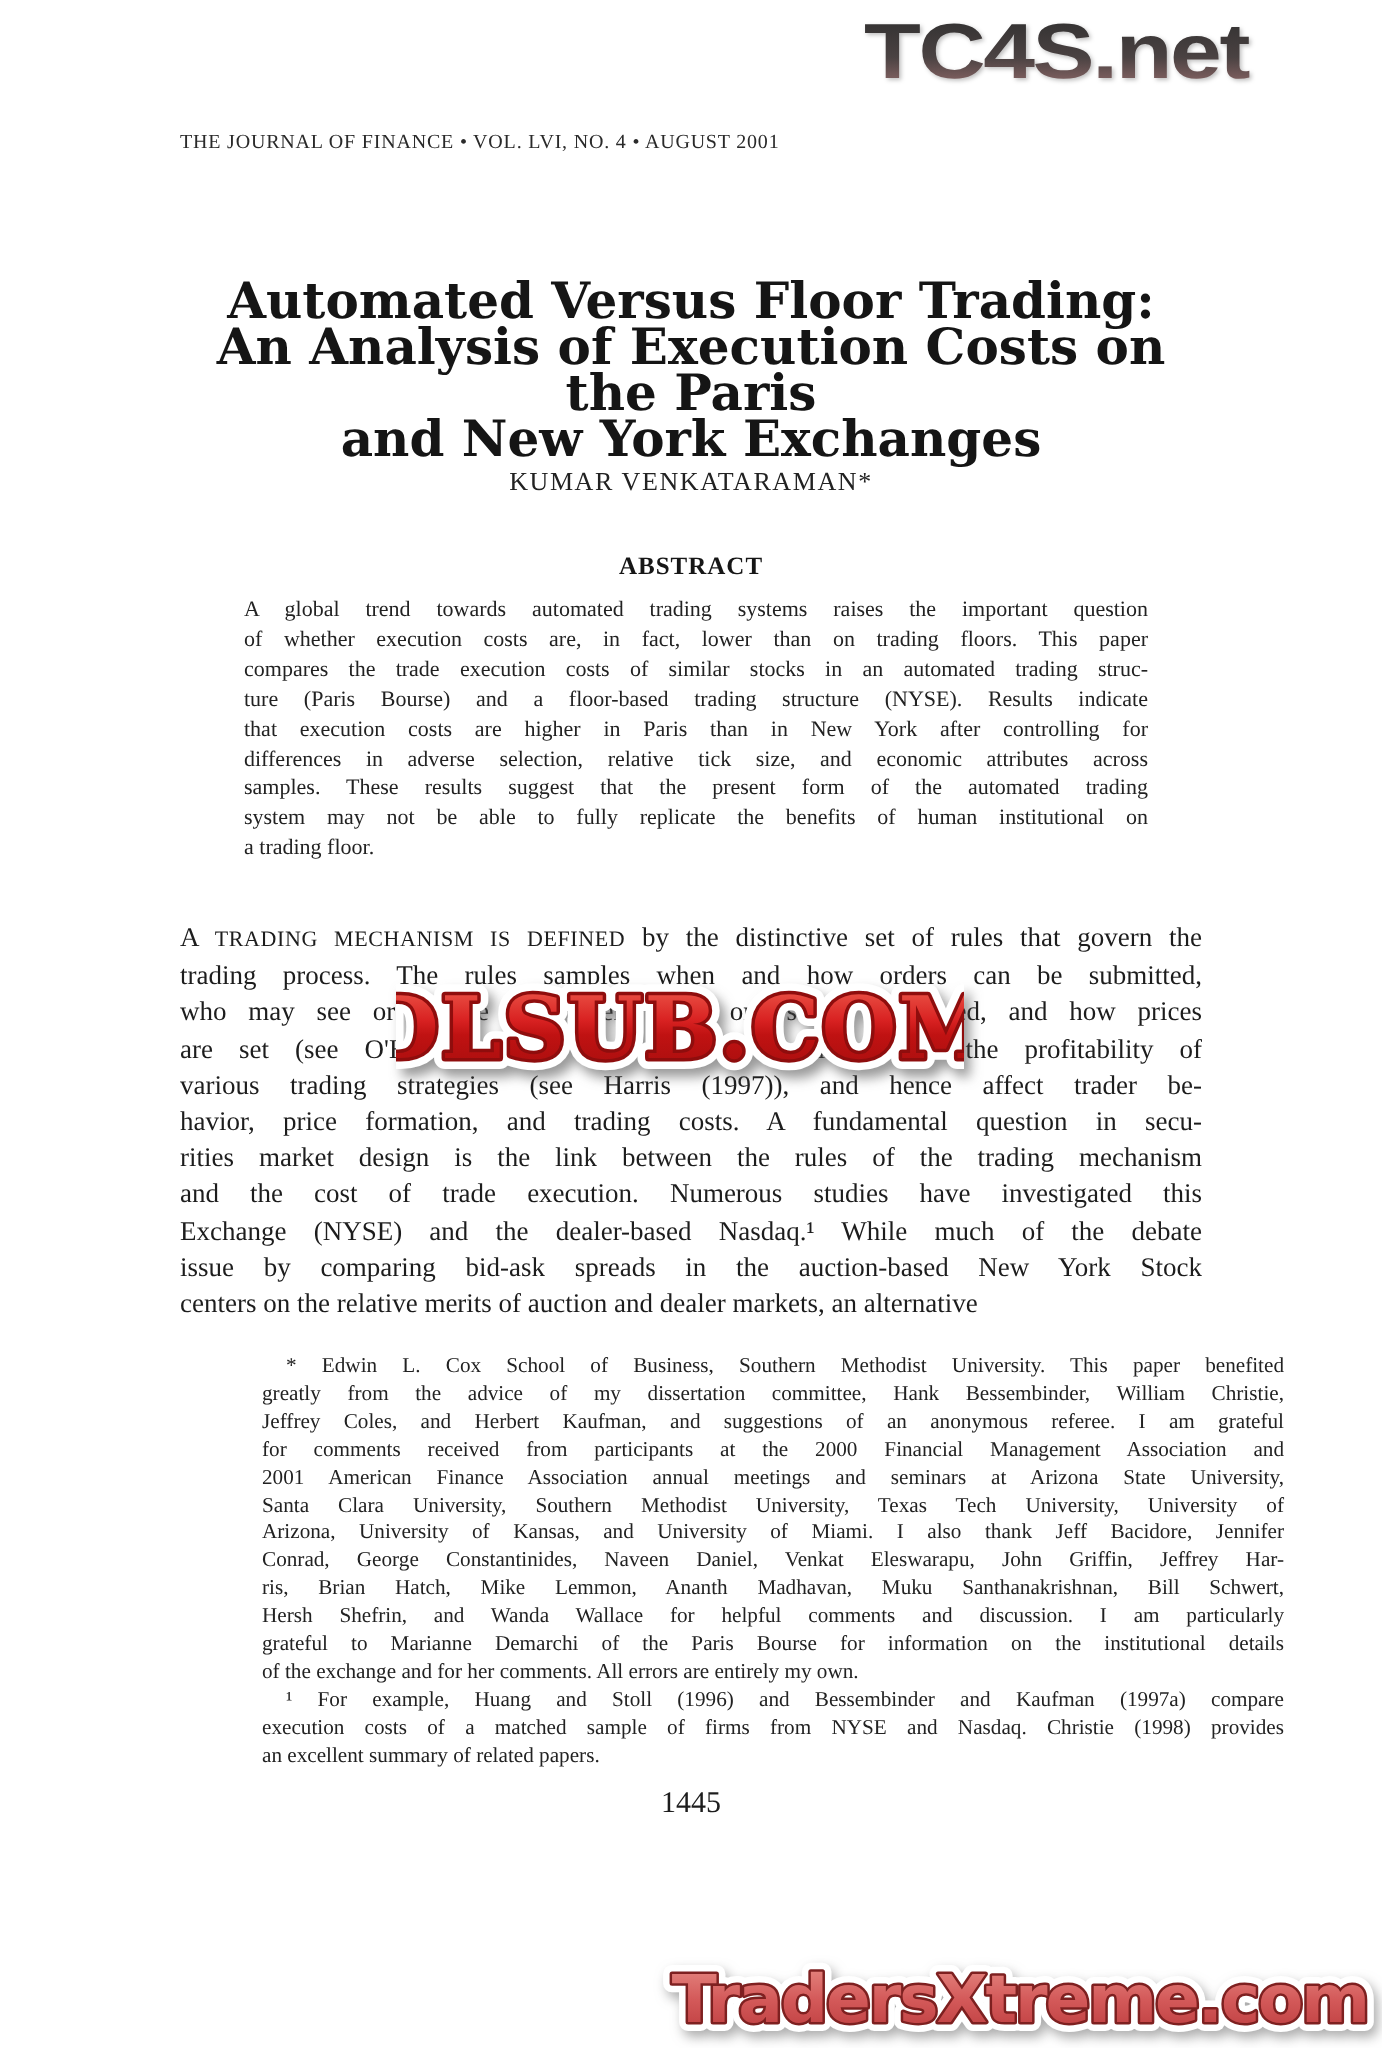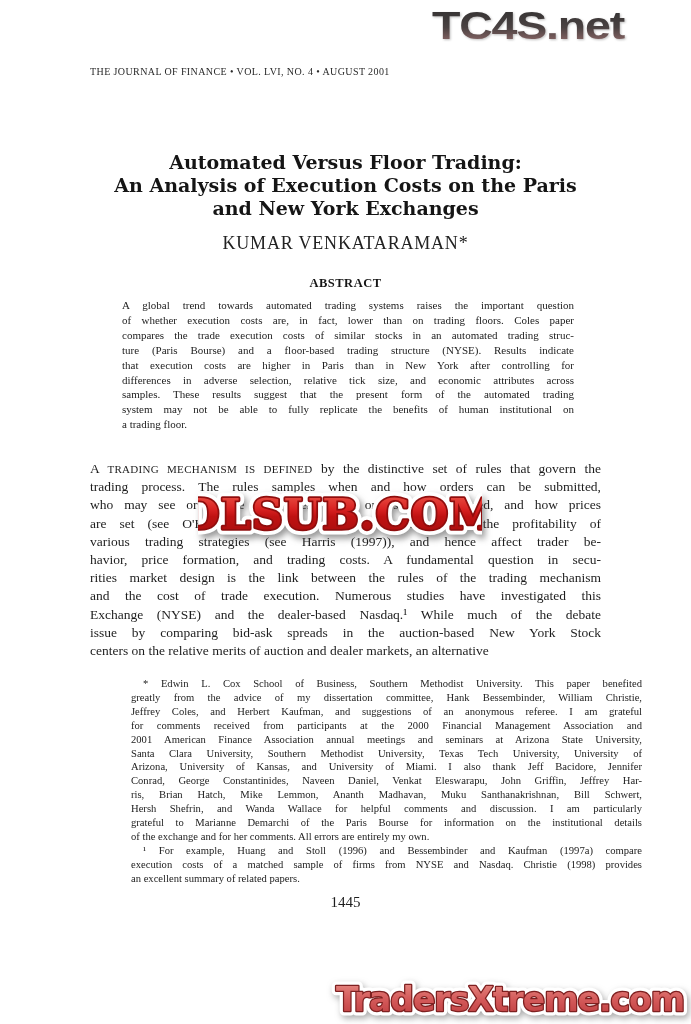--- a/index.html
+++ b/index.html
@@ -12,23 +12,23 @@
   .wm-mid{position:absolute;left:198px;top:481px;filter:drop-shadow(3px 4px 3px rgba(70,70,70,.55));}
   .wm-bottom{position:absolute;left:330px;top:973px;filter:drop-shadow(2px 3px 3px rgba(90,90,90,.5));}
   .wm-mid svg text{font-family:"DejaVu Serif", serif;font-weight:bold;font-size:43px;letter-spacing:1px;}
   .wm-bottom svg text{font-family:"DejaVu Sans", sans-serif;font-weight:bold;font-size:33px;letter-spacing:-1px;}
   .wm-top svg text{font-family:"Liberation Sans", sans-serif;font-weight:bold;font-size:39px;letter-spacing:-1px;}
 
   
   .journal-header{position:absolute;left:90px;top:66px;width:511px;
       font-size:10px;letter-spacing:.4px;color:#2a2a2a;}
   .title-block{position:absolute;left:90px;top:139px;width:511px;text-align:center;
-      font-family:"DejaVu Serif", serif;font-weight:bold;font-size:19px;line-height:23px;color:#151515;margin-top:12px;}
+      font-family:"DejaVu Serif", serif;font-weight:bold;font-size:25px;line-height:23px;color:#151515;}
   .author{position:absolute;left:90px;top:233px;width:511px;text-align:center;
-      font-size:18px;letter-spacing:.8px;color:#222;}
+      font-size:13px;letter-spacing:.8px;color:#222;}
   .abstract-heading{position:absolute;left:90px;top:276px;width:511px;text-align:center;
       font-weight:bold;font-size:12.5px;letter-spacing:.5px;color:#161616;}
   .abstract{position:absolute;left:122px;top:298px;width:452px;
       font-size:11px;line-height:14.9px;color:#222;}
   .body-text{position:absolute;left:90px;top:460px;width:511px;
       font-size:13.5px;line-height:18.2px;color:#1d1d1d;}
   .footnotes{position:absolute;left:90px;top:677px;width:511px;
       font-size:10.6px;line-height:13.9px;color:#222;margin-left:41px;}
   .footnotes .fn-block div:first-child{text-indent:12px;}
   .page-number{position:absolute;left:90px;top:894px;width:511px;text-align:center;
@@ -63,21 +63,21 @@
       <div class="title-line">Automated Versus Floor Trading:</div>
       <div class="title-line">An Analysis of Execution Costs on the Paris</div>
       <div class="title-line last">and New York Exchanges</div>
     </div>
 
   <div class="author">KUMAR VENKATARAMAN*</div>
 
   <div class="abstract-heading">ABSTRACT</div>
   <div class="abstract">
       <div class="jl">A global trend towards automated trading systems raises the important question</div>
-      <div class="jl">of whether execution costs are, in fact, lower than on trading floors. Coles paper</div>
+      <div class="jl">of whether execution costs are, in fact, lower than on trading floors. This paper</div>
       <div class="jl">compares the trade execution costs of similar stocks in an automated trading struc-</div>
       <div class="jl">ture (Paris Bourse) and a floor-based trading structure (NYSE). Results indicate</div>
       <div class="jl">that execution costs are higher in Paris than in New York after controlling for</div>
       <div class="jl">differences in adverse selection, relative tick size, and economic attributes across</div>
       <div class="jl">samples. These results suggest that the present form of the automated trading</div>
       <div class="jl">system may not be able to fully replicate the benefits of human institutional on</div>
       <div class="jl last">a trading floor.</div>
     </div>
 
   <div class="body-text">

